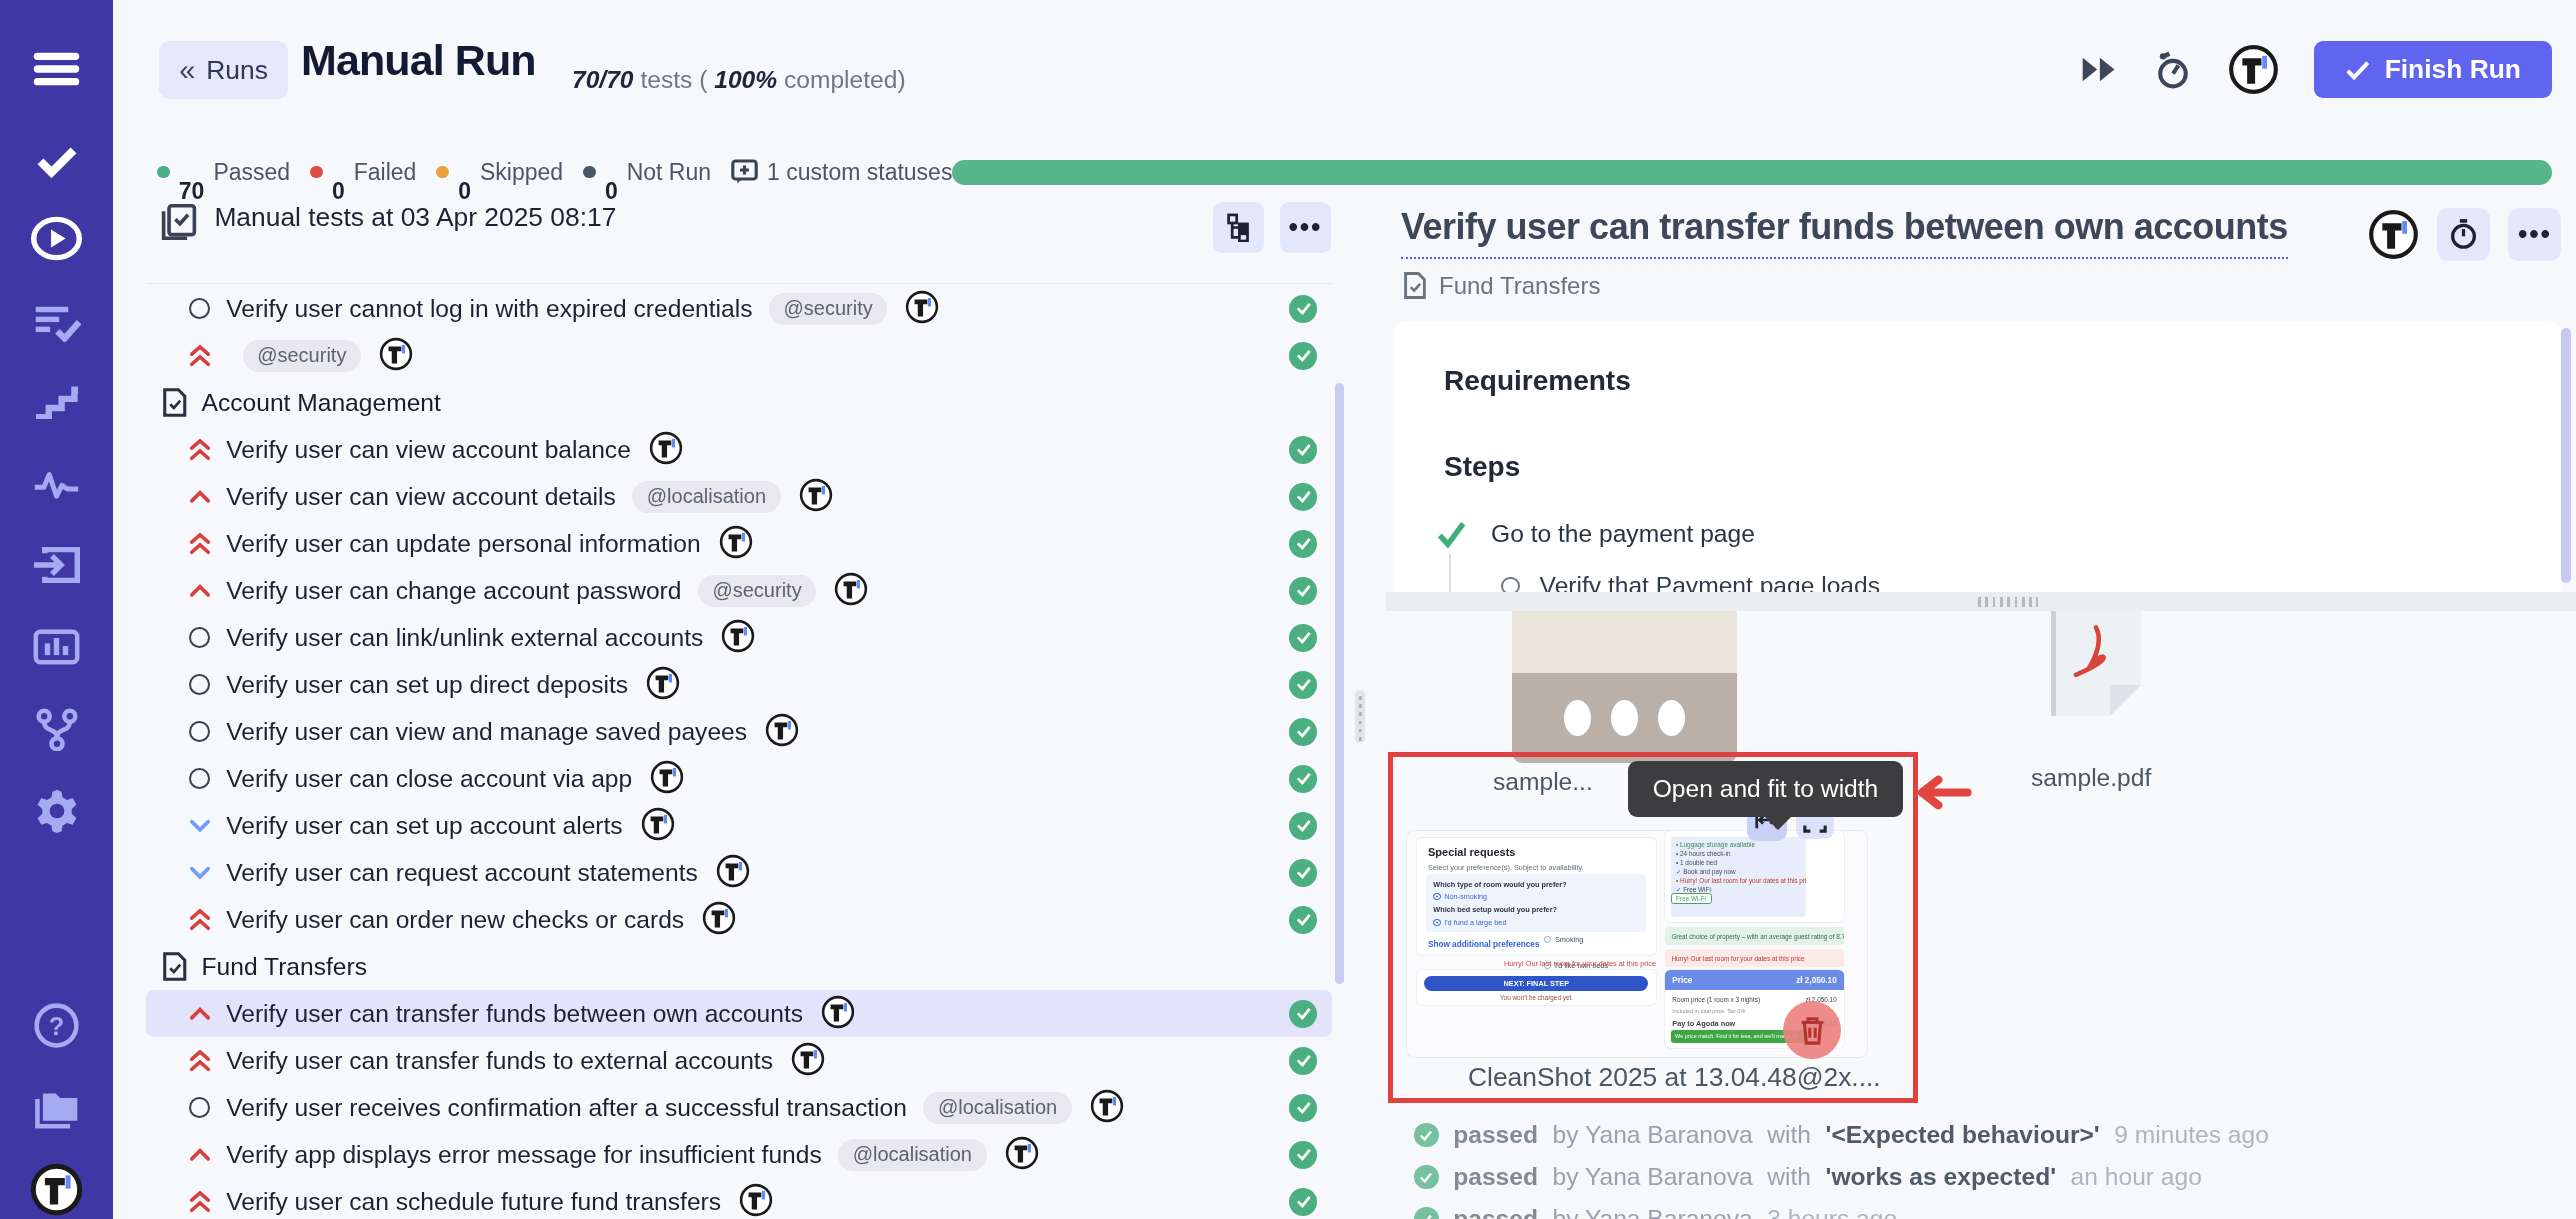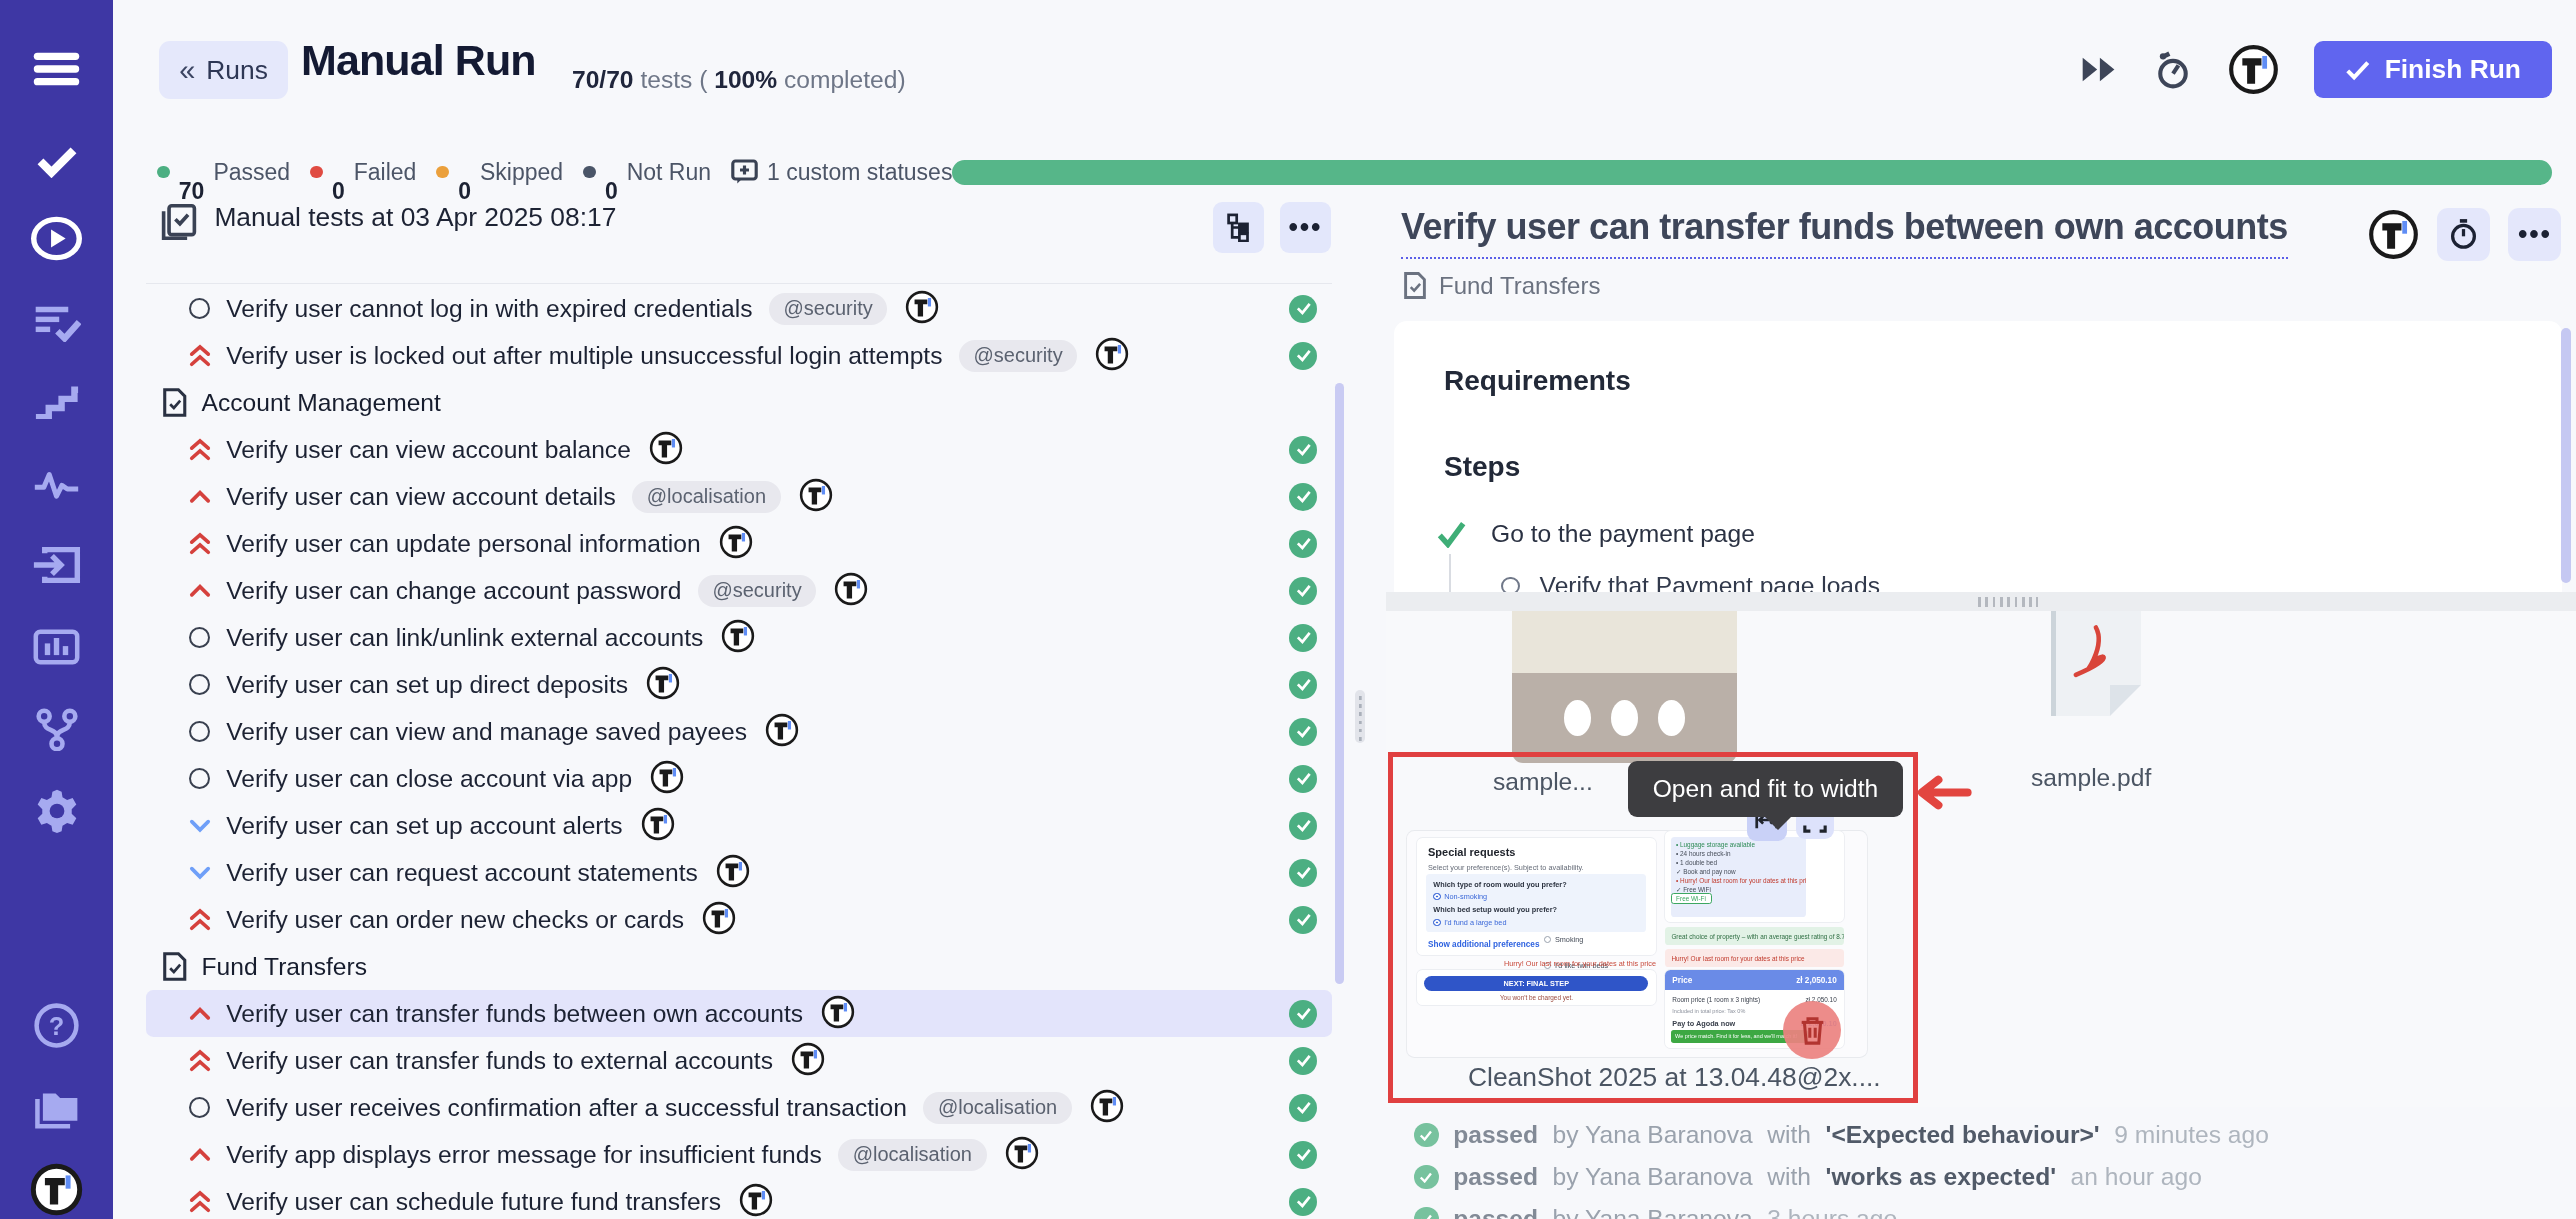--- a/index.html
+++ b/index.html
@@ -10,21 +10,21 @@
   #sidebar{position:absolute;left:0;top:0;width:113px;height:1220px;background:#3e37a4;}
   .sb-item{position:absolute;left:0;width:113px;display:flex;justify-content:center;align-items:center;height:51px;cursor:pointer;}
   .sb-item svg{display:block;}
 
   
   .back-btn{position:absolute;left:159px;top:41px;width:129px;height:58px;background:#e5e8fb;border-radius:11px;
     display:flex;align-items:center;justify-content:center;gap:11px;color:#2e3755;font-size:26.4px;cursor:pointer;}
   .back-btn .chev{font-size:29px;color:#3c4563;}
   .h-title{position:absolute;left:301px;top:36px;font-size:43px;font-weight:800;color:#141a33;letter-spacing:-0.9px;}
   .h-sub{position:absolute;left:572px;top:66px;font-size:24.6px;color:#6e7687;}
-  .h-sub b{color:#20263c;}
+  .h-sub b{color:#20263c;font-style:italic;}
   .hdr-right{position:absolute;right:24px;top:41px;display:flex;align-items:center;gap:35px;}
   .finish-btn{height:57px;padding:0 31px;background:#6065ef;border-radius:9px;color:#fff;font-size:26.4px;font-weight:700;
     display:flex;align-items:center;gap:14.6px;cursor:pointer;}
   .icon-btn{cursor:pointer;display:flex;align-items:center;justify-content:center;}
 
   
   #statusbar{position:absolute;left:157px;top:151px;height:42px;display:flex;align-items:center;gap:20px;}
   .stat{display:flex;align-items:center;gap:9px;font-size:23px;color:#4c5567;cursor:pointer;}
   .stat b{color:#1c2233;margin-top:38px;}
   .dot{width:12.8px;height:12.8px;border-radius:50%;}
@@ -376,21 +376,20 @@
     </div>
 
     <div class="trow">
       <span class="prio p-critical">
 
         <svg class="ic ic-critical" width="22" height="24" viewBox="0 0 24 26">
             <path d="M3 11 L12 3 L21 11 M3 22 L12 14 L21 22" stroke="#d5413d" stroke-width="4" fill="none" stroke-linecap="round"></path>
           </svg>
 
       </span>
-      <span class="ttl">Verify user is locked out after multiple unsuccessful login attempts</span>
       <span class="tag">@security</span>
       <span class="tbadge">
         <svg width="34" height="34" viewBox="0 0 32 32">
             <circle cx="16" cy="16" r="14" fill="#fff" stroke="#1a1a1a" stroke-width="2.4"></circle>
             <path d="M9 9h12v4.5h-4V25h-5V13.5H9z" fill="#1a1a1a"></path>
             <rect x="21.5" y="7.5" width="3" height="8" fill="#5f8df5"></rect>
           </svg>
       </span>
       <span class="okc">
         <svg width="15.5" height="12.8" viewBox="0 0 17 14">

